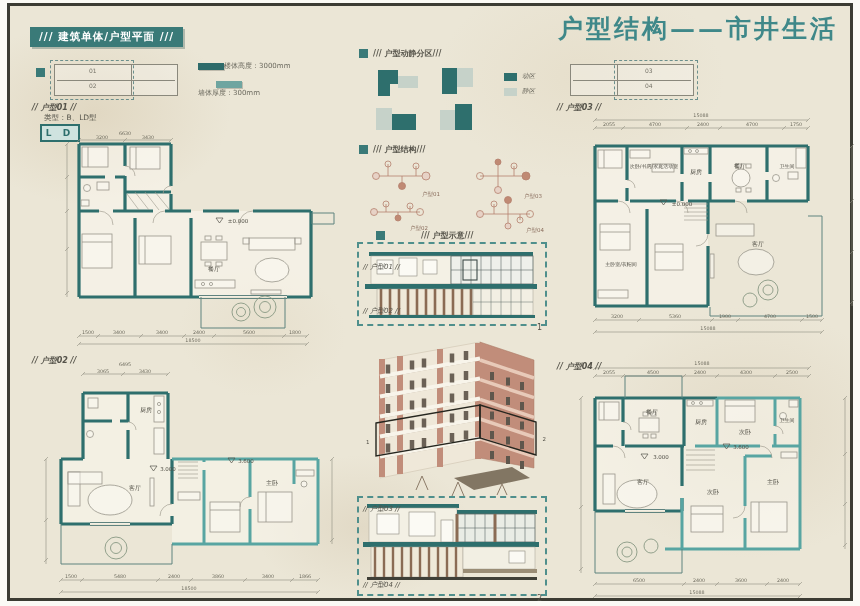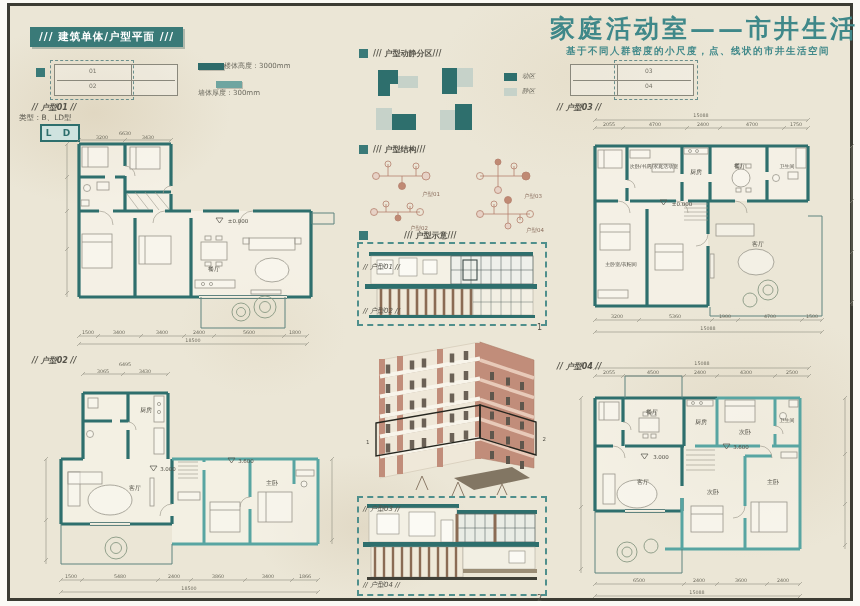--- a/index.html
+++ b/index.html
@@ -46,22 +46,21 @@
   .stxt{fill:#8a6d5d;font-size:5.5px;}
 </style>
 </head>
 <body>
 
 <div id="stage">
 <div class="board">
 
   <div class="abs badge" style="left:20px;top:21px;">/// 建筑单体/户型平面 ///</div>
 
-  <div class="abs title" style="left:540px;right:4px;top:6px;">家庭活动室——市井生活</div>
-  <div class="abs subtitle" style="left:540px;right:4px;top:39px;">基于不同人群密度的小尺度，点、线状的市井生活空间</div>
+  <div class="abs title" style="left:540px;right:4px;top:6px;">户型结构——市井生活</div>
 
   <div class="abs bullet" style="left:26px;top:62px;"></div>
   <div class="abs kp" style="left:44px;top:58px;width:122px;height:30px;">
     <div class="kp-mid"></div>
     <div class="kp-div" style="left:62%;"></div>
     <div class="kp-lab" style="left:34px;top:2px;">01</div>
     <div class="kp-lab" style="left:34px;top:17px;">02</div>
   </div>
   <div class="abs kp-dash" style="left:40px;top:54px;width:82px;height:38px;"></div>
 
@@ -155,21 +154,21 @@
           <circle cx="158" cy="64" r="3"></circle>
       <circle cx="168" cy="58" r="3.5"></circle>
           <circle cx="146" cy="70" r="3" fill="#e7d2c6"></circle>
     </g>
     <text x="78" y="40" text-anchor="end" class="stxt">户型01</text>
     <text x="66" y="74" text-anchor="end" class="stxt">户型02</text>
     <text x="180" y="42" text-anchor="end" class="stxt">户型03</text>
     <text x="182" y="76" text-anchor="end" class="stxt">户型04</text>
   </svg>
 
-  <div class="abs sec-title" style="left:349px;top:224px;gap:36px;">
+  <div class="abs sec-title" style="left:366px;top:224px;gap:36px;">
     <div class="bullet"></div>
     <span>/// 户型示意///</span>
   </div>
 
   <div class="abs sec-box" style="left:347px;top:236px;width:186px;height:80px;">
     <svg width="182" height="76" viewBox="0 0 182 76">
       <g>
         <rect x="10" y="8" width="164" height="4" fill="#2e6f6d"></rect>
         <rect x="12" y="12" width="80" height="28" fill="#f4f1e5" stroke="#a39f92" stroke-width="0.5"></rect>
         <g stroke="#8b887c" stroke-width="0.6" fill="#fbfaf4">
@@ -254,21 +253,21 @@
         <rect x="104" y="71" width="74" height="4" fill="#9a8d76"></rect>
         <rect x="8" y="79" width="170" height="3" fill="#3f3f37"></rect>
       </g>
     </svg>
     <span class="sec-label" style="left:4px;top:6px;">// 户型03 //</span>
     <span class="sec-label" style="left:4px;top:82px;">// 户型04 //</span>
   </div>
   <span class="abs idx" style="left:527px;top:588px;">2</span>
 
   <div class="abs plan-header" style="left:22px;top:96px;">// 户型01 //</div>
-  <div class="abs plan-note" style="left:9px;top:107px;">类型：B、LD型</div>
+  <div class="abs plan-note" style="left:34px;top:107px;">类型：B、LD型</div>
   <div class="abs type-badge" style="left:30px;top:118px;">L D</div>
 
   <svg class="abs" style="left:25px;top:124px;" width="305" height="218" viewBox="0 0 305 218">
     <path d="M44,14 H136 V81 H276 V167 H44 Z" fill="rgba(250,247,239,0.6)"></path>
     <g stroke="#2e6f6d" stroke-width="3.2" fill="none">
       <path d="M44,14 H136 M44,14 V167 M136,14 V56 M136,64 V81 M90,14 V36 M90,46 V81 M44,47 H70 M80,47 H90 M90,62 H136 M44,81 H64 M78,81 H118 M130,81 H156 M168,81 H204 M218,81 H276 M276,81 V167 M100,88 V167 M156,88 V167 M44,167 H164 M252,167 H276"></path>
     </g>
     <g stroke="#a39f92" stroke-width="0.7" fill="none">
       <path d="M64,81 a14,14 0 0 1 14,14 M130,81 a12,12 0 0 0 -12,12 M218,81 a14,14 0 0 0 -14,14 M90,36 a10,10 0 0 1 10,10 M136,56 a8,8 0 0 0 -8,8"></path>
     </g>

